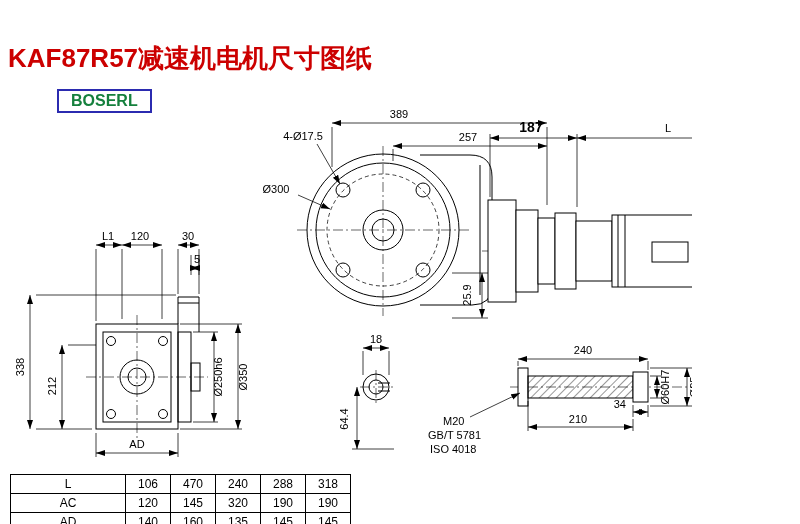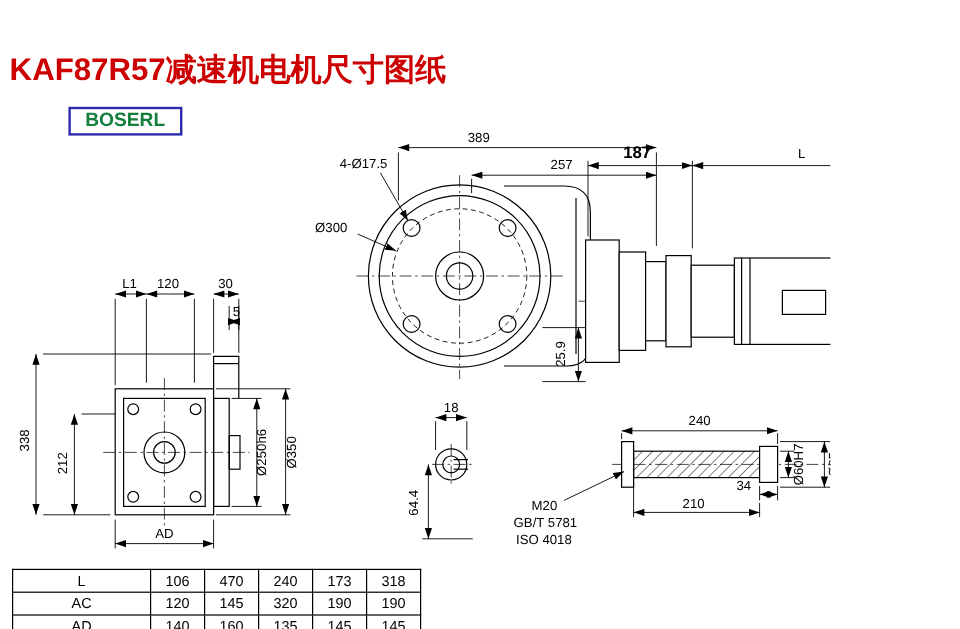--- a/index.html
+++ b/index.html
@@ -229,21 +229,21 @@
     </g>
   </svg>
 
   <table class="size-table">
     <tbody>
     <tr>
       <td class="c0">L</td>
       <td>106</td>
       <td>470</td>
       <td>240</td>
-      <td>173</td>
+      <td>288</td>
       <td>318</td>
     </tr>
     <tr>
       <td class="c0">AC</td>
       <td>120</td>
       <td>145</td>
       <td>320</td>
       <td>190</td>
       <td>190</td>
     </tr>

